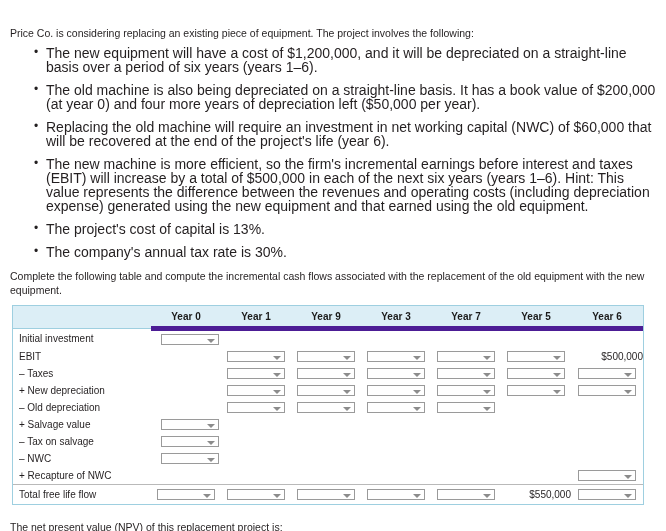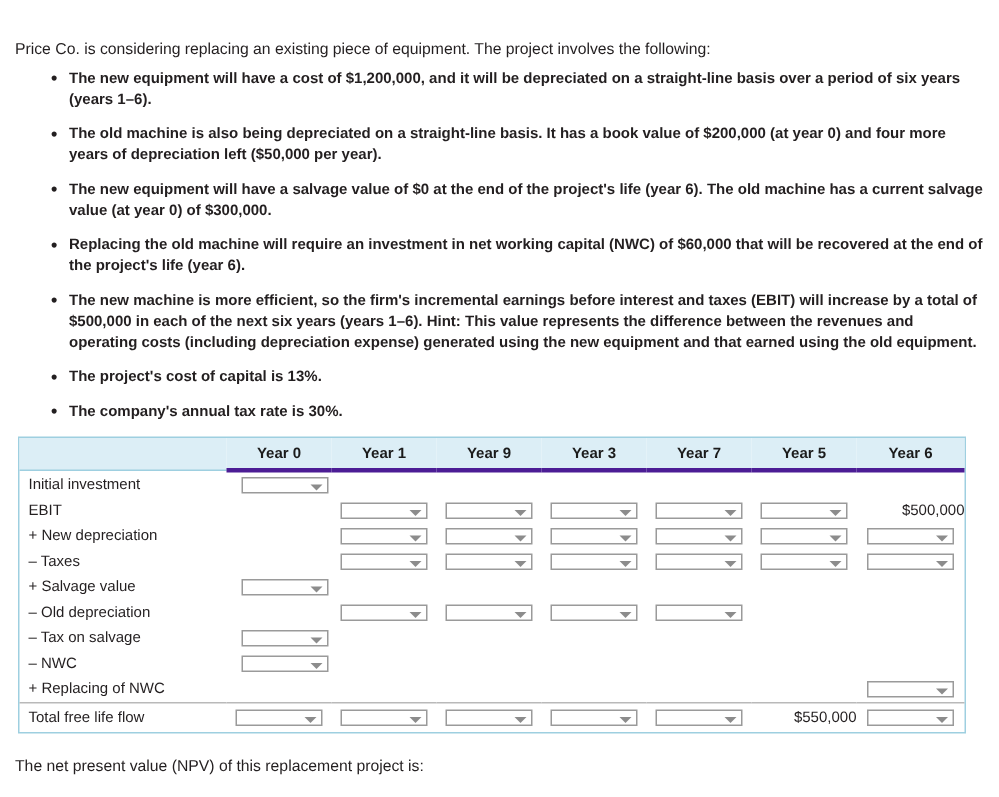--- a/index.html
+++ b/index.html
@@ -28,22 +28,21 @@
   ul.bullets {
     margin: 0 0 0 0;
     padding-left: 26px;
     list-style: none;
   }
   ul.bullets li {
     position: relative;
     line-height: 14px;
     margin-bottom: 9px;
     padding-left: 10px;
-    font-size: 10px;
-    font-weight: bold;
+    font-size: 14px;
   }
   ul.bullets li:before {
     content: "\2022";
     position: absolute;
     left: -2px;
     top: -1px;
     font-size: 12px;
     color: #231f20;
   }
   .complete-line {
@@ -71,21 +70,21 @@
     padding: 0;
     vertical-align: middle;
   }
   table.cf thead th {
     background: #dceef6;
     height: 20px;
     text-align: center;
     font-weight: bold;
     color: #1b1b1b;
     font-size: 10px;
-    border-bottom: 3px solid #4c1d95;
+    border-bottom: 5px solid #4c1d95;
   }
   table.cf thead th.label-col {
     background: #dceef6;
     border-bottom: 1px solid #9ecfe0;
   }
   .label-col {
     width: 138px;
     text-align: left;
     padding-left: 6px !important;
     box-sizing: border-box;
@@ -140,27 +139,27 @@
 </head>
 <body>
 
 <div class="page">
 
   <div class="intro">Price Co. is considering replacing an existing piece of equipment. The project involves the following:</div>
 
   <ul class="bullets">
     <li>The new equipment will have a cost of $1,200,000, and it will be depreciated on a straight-line basis over a period of six years (years 1–6).</li>
     <li>The old machine is also being depreciated on a straight-line basis. It has a book value of $200,000 (at year 0) and four more years of depreciation left ($50,000 per year).</li>
-    <li>The new equipment will have a salvage value of $0 at the end of the project's life (year 6). The old machine has a current salvage value (at year 0) of $300,000.</li>
     <li>Replacing the old machine will require an investment in net working capital (NWC) of $60,000 that will be recovered at the end of the project's life (year 6).</li>
     <li>The new machine is more efficient, so the firm's incremental earnings before interest and taxes (EBIT) will increase by a total of $500,000 in each of the next six years (years 1–6). Hint: This value represents the difference between the revenues and operating costs (including depreciation expense) generated using the new equipment and that earned using the old equipment.</li>
     <li>The project's cost of capital is 13%.</li>
     <li>The company's annual tax rate is 30%.</li>
   </ul>
 
+  <div class="complete-line">Complete the following table and compute the incremental cash flows associated with the replacement of the old equipment with the new equipment.</div>
 
   <div class="table-wrap">
     <table class="cf">
       <colgroup>
         <col style="width:138px">
         <col style="width:70px">
         <col style="width:70px">
         <col style="width:70px">
         <col style="width:70px">
         <col style="width:70px">
@@ -218,20 +217,54 @@
               </div>
             </td>
             <td>
               <div class="cellbox">
                 <span class="caret"></span>
               </div>
             </td>
             <td class="valuecell">$500,000</td>
           </tr>
           <tr class="row">
+            <td class="label-col">– Taxes</td>
+            <td class="emptycell"></td>
+            <td>
+              <div class="cellbox">
+                <span class="caret"></span>
+              </div>
+            </td>
+            <td>
+              <div class="cellbox">
+                <span class="caret"></span>
+              </div>
+            </td>
+            <td>
+              <div class="cellbox">
+                <span class="caret"></span>
+              </div>
+            </td>
+            <td>
+              <div class="cellbox">
+                <span class="caret"></span>
+              </div>
+            </td>
+            <td>
+              <div class="cellbox">
+                <span class="caret"></span>
+              </div>
+            </td>
+            <td>
+              <div class="cellbox">
+                <span class="caret"></span>
+              </div>
+            </td>
+          </tr>
+          <tr class="row">
             <td class="label-col">+ New depreciation</td>
             <td class="emptycell"></td>
             <td>
               <div class="cellbox">
                 <span class="caret"></span>
               </div>
             </td>
             <td>
               <div class="cellbox">
                 <span class="caret"></span>
@@ -252,94 +285,60 @@
                 <span class="caret"></span>
               </div>
             </td>
             <td>
               <div class="cellbox">
                 <span class="caret"></span>
               </div>
             </td>
           </tr>
           <tr class="row">
-            <td class="label-col">– Taxes</td>
-            <td class="emptycell"></td>
-            <td>
-              <div class="cellbox">
-                <span class="caret"></span>
-              </div>
-            </td>
-            <td>
-              <div class="cellbox">
-                <span class="caret"></span>
-              </div>
-            </td>
-            <td>
-              <div class="cellbox">
-                <span class="caret"></span>
-              </div>
-            </td>
-            <td>
-              <div class="cellbox">
-                <span class="caret"></span>
-              </div>
-            </td>
-            <td>
-              <div class="cellbox">
-                <span class="caret"></span>
-              </div>
-            </td>
-            <td>
-              <div class="cellbox">
-                <span class="caret"></span>
-              </div>
-            </td>
+            <td class="label-col">– Old depreciation</td>
+            <td class="emptycell"></td>
+            <td>
+              <div class="cellbox">
+                <span class="caret"></span>
+              </div>
+            </td>
+            <td>
+              <div class="cellbox">
+                <span class="caret"></span>
+              </div>
+            </td>
+            <td>
+              <div class="cellbox">
+                <span class="caret"></span>
+              </div>
+            </td>
+            <td>
+              <div class="cellbox">
+                <span class="caret"></span>
+              </div>
+            </td>
+            <td class="emptycell"></td>
+            <td class="emptycell"></td>
           </tr>
           <tr class="row">
             <td class="label-col">+ Salvage value</td>
             <td>
               <div class="cellbox leftbox">
                 <span class="caret"></span>
               </div>
             </td>
             <td class="emptycell"></td>
             <td class="emptycell"></td>
             <td class="emptycell"></td>
             <td class="emptycell"></td>
             <td class="emptycell"></td>
             <td class="emptycell"></td>
           </tr>
           <tr class="row">
-            <td class="label-col">– Old depreciation</td>
-            <td class="emptycell"></td>
-            <td>
-              <div class="cellbox">
-                <span class="caret"></span>
-              </div>
-            </td>
-            <td>
-              <div class="cellbox">
-                <span class="caret"></span>
-              </div>
-            </td>
-            <td>
-              <div class="cellbox">
-                <span class="caret"></span>
-              </div>
-            </td>
-            <td>
-              <div class="cellbox">
-                <span class="caret"></span>
-              </div>
-            </td>
-            <td class="emptycell"></td>
-            <td class="emptycell"></td>
-          </tr>
-          <tr class="row">
             <td class="label-col">– Tax on salvage</td>
             <td>
               <div class="cellbox leftbox">
                 <span class="caret"></span>
               </div>
             </td>
             <td class="emptycell"></td>
             <td class="emptycell"></td>
             <td class="emptycell"></td>
             <td class="emptycell"></td>
@@ -354,21 +353,21 @@
               </div>
             </td>
             <td class="emptycell"></td>
             <td class="emptycell"></td>
             <td class="emptycell"></td>
             <td class="emptycell"></td>
             <td class="emptycell"></td>
             <td class="emptycell"></td>
           </tr>
           <tr class="row">
-            <td class="label-col">+ Replacing of NWC</td>
+            <td class="label-col">+ Recapture of NWC</td>
             <td class="emptycell"></td>
             <td class="emptycell"></td>
             <td class="emptycell"></td>
             <td class="emptycell"></td>
             <td class="emptycell"></td>
             <td class="emptycell"></td>
             <td>
               <div class="cellbox">
                 <span class="caret"></span>
               </div>

